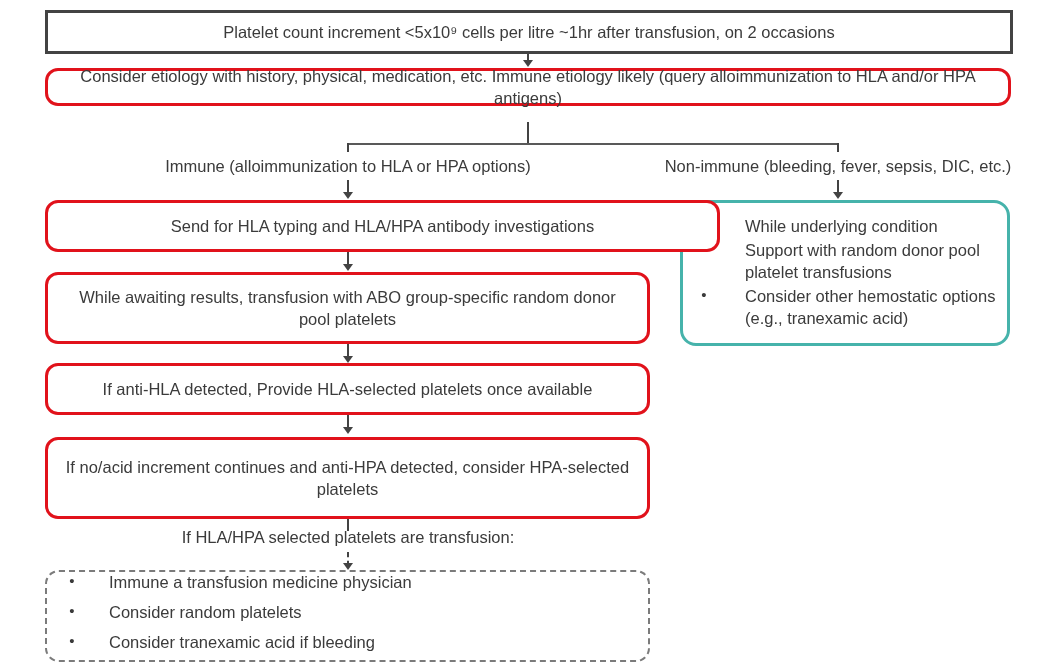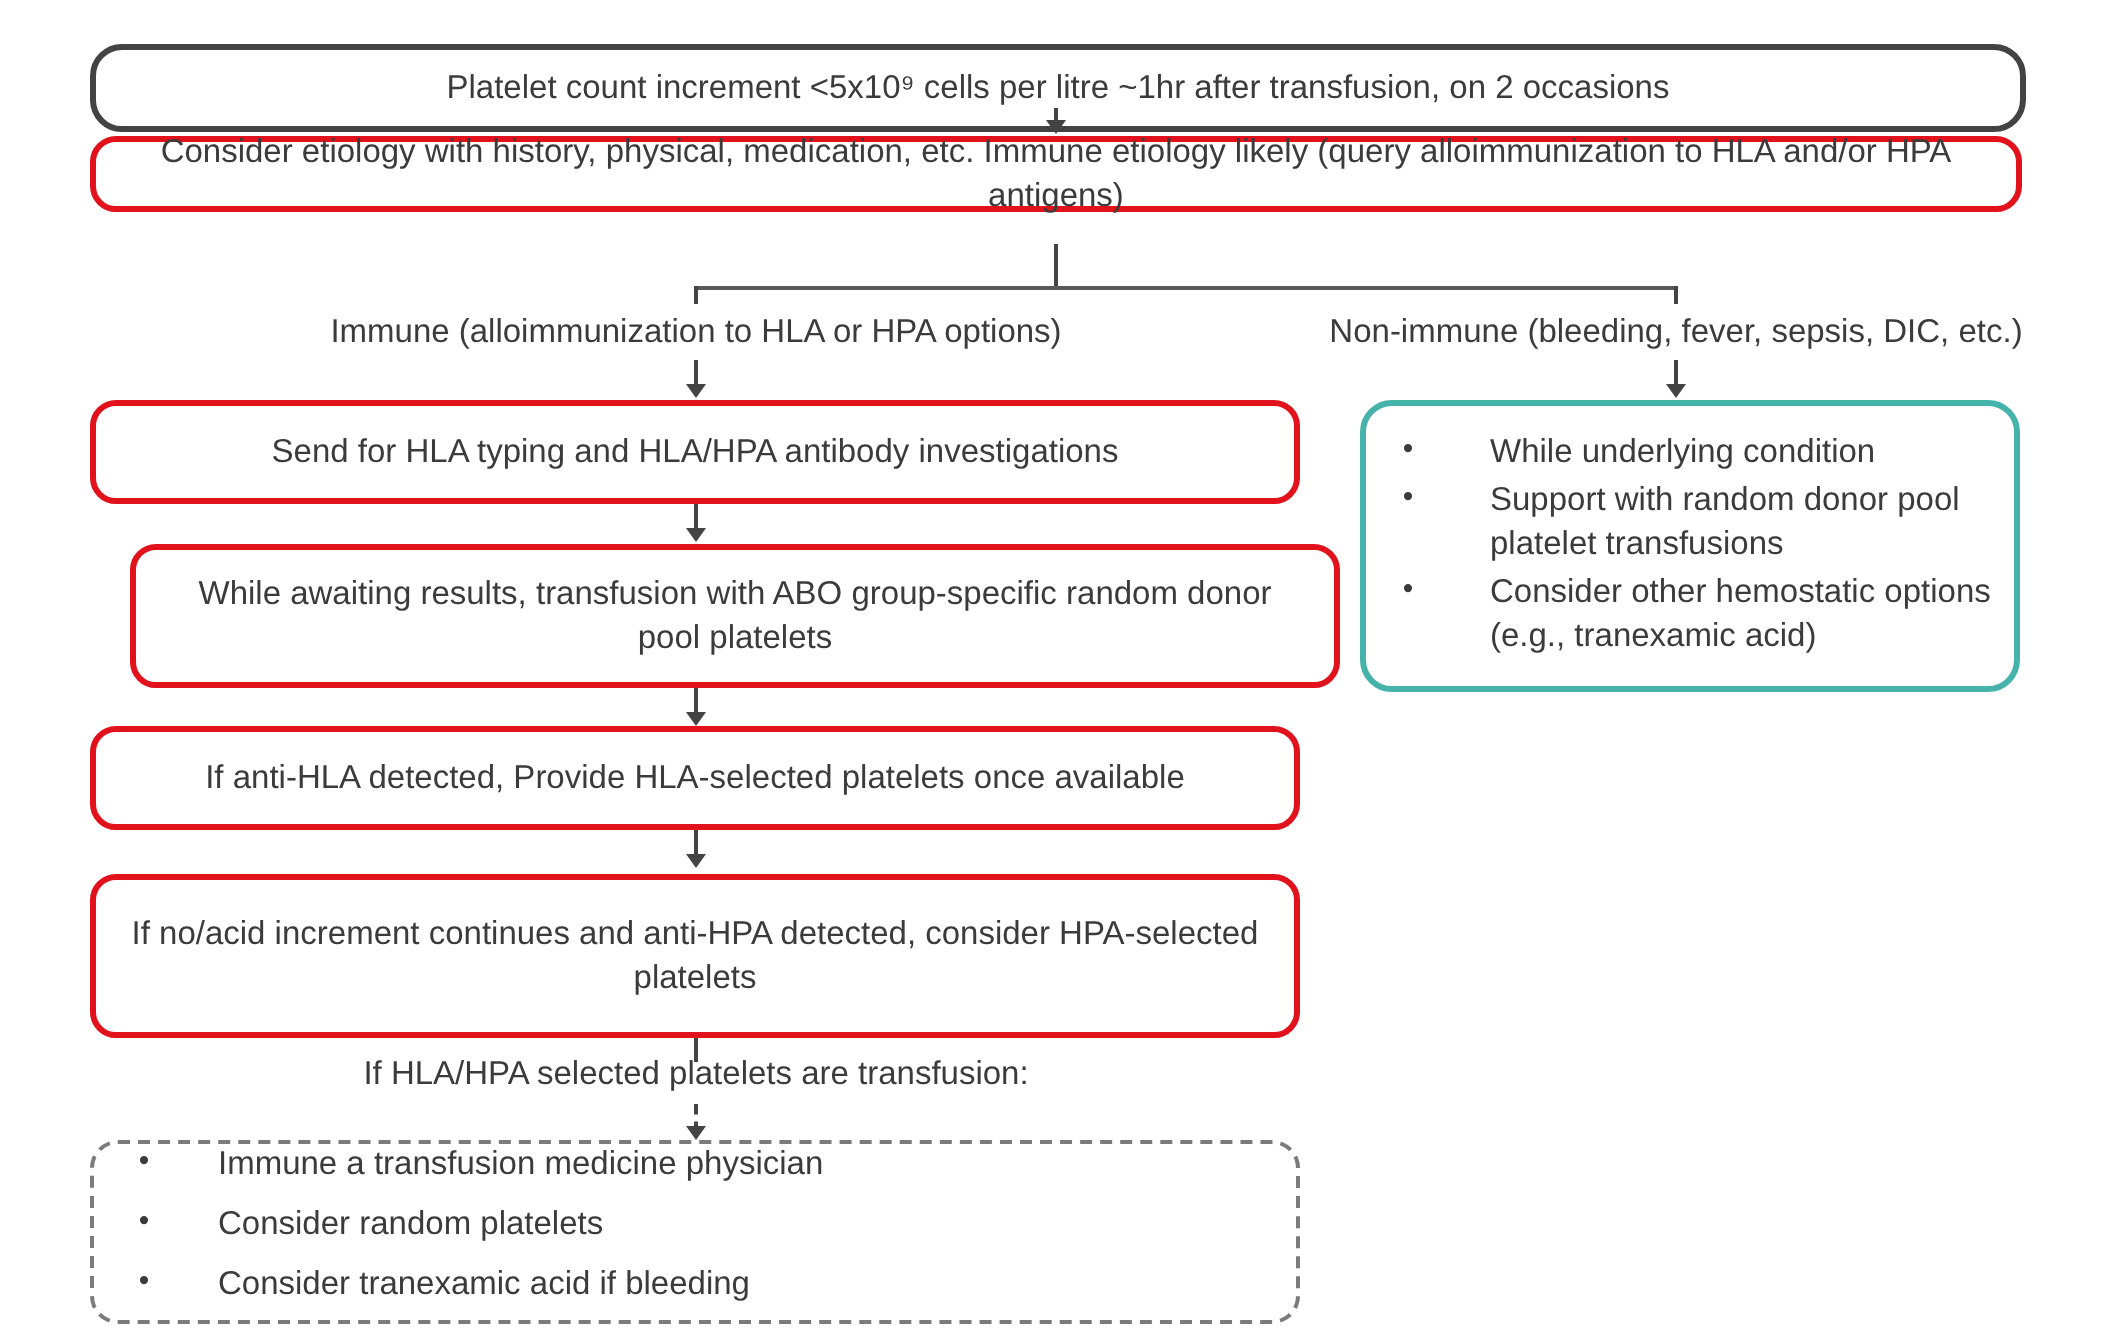--- a/index.html
+++ b/index.html
@@ -32,23 +32,22 @@
   }
   .node .txt {
     display: block;
     width: 100%;
     padding: 0 14px;
     white-space: pre-line;
   }
 
   .node-gray {
     border: 3px solid #434343;
-    border-radius: 16px;
-    font-size: 16.5px;
-    margin-top: 12px;
+    border-radius: 0;
+    font-size: 16.5px;
   }
   .node-red {
     border: 3.5px solid #e1121b;
     border-radius: 13px;
     font-size: 16.5px;
   }
   .node-teal {
     border: 3px solid #46b3ab;
     border-radius: 16px;
   }
@@ -173,28 +172,28 @@
         <span class="dot">•</span>
         <span class="litxt">Support with random donor pool platelet transfusions</span>
       </li>
       <li>
         <span class="dot">•</span>
         <span class="litxt">Consider other hemostatic options (e.g., tranexamic acid)</span>
       </li>
     </ul>
   </div>
 
-  <div class="node node-red" id="immune-step-1" style="left:45px; top:200px; width:605px; height:52px;">
+  <div class="node node-red" id="immune-step-1" style="left:45px; top:200px; width:675px; height:52px;">
     <span class="txt">Send for HLA typing and HLA/HPA antibody investigations</span>
   </div>
 
   <div class="vline" style="left:347px; top:252px; height:14px;"></div>
   <div class="arrowhead" style="left:343px; top:264px;"></div>
 
-  <div class="node node-red" id="immune-step-2" style="left:45px; top:272px; width:605px; height:72px;margin-left:20px;">
+  <div class="node node-red" id="immune-step-2" style="left:45px; top:272px; width:605px; height:72px;">
     <span class="txt">While awaiting results, transfusion with ABO group-specific random donor pool platelets</span>
   </div>
 
   <div class="vline" style="left:347px; top:344px; height:14px;"></div>
   <div class="arrowhead" style="left:343px; top:356px;"></div>
 
   <div class="node node-red" id="immune-step-3" style="left:45px; top:363px; width:605px; height:52px;">
     <span class="txt">If anti-HLA detected, Provide HLA-selected platelets once available</span>
   </div>
 

